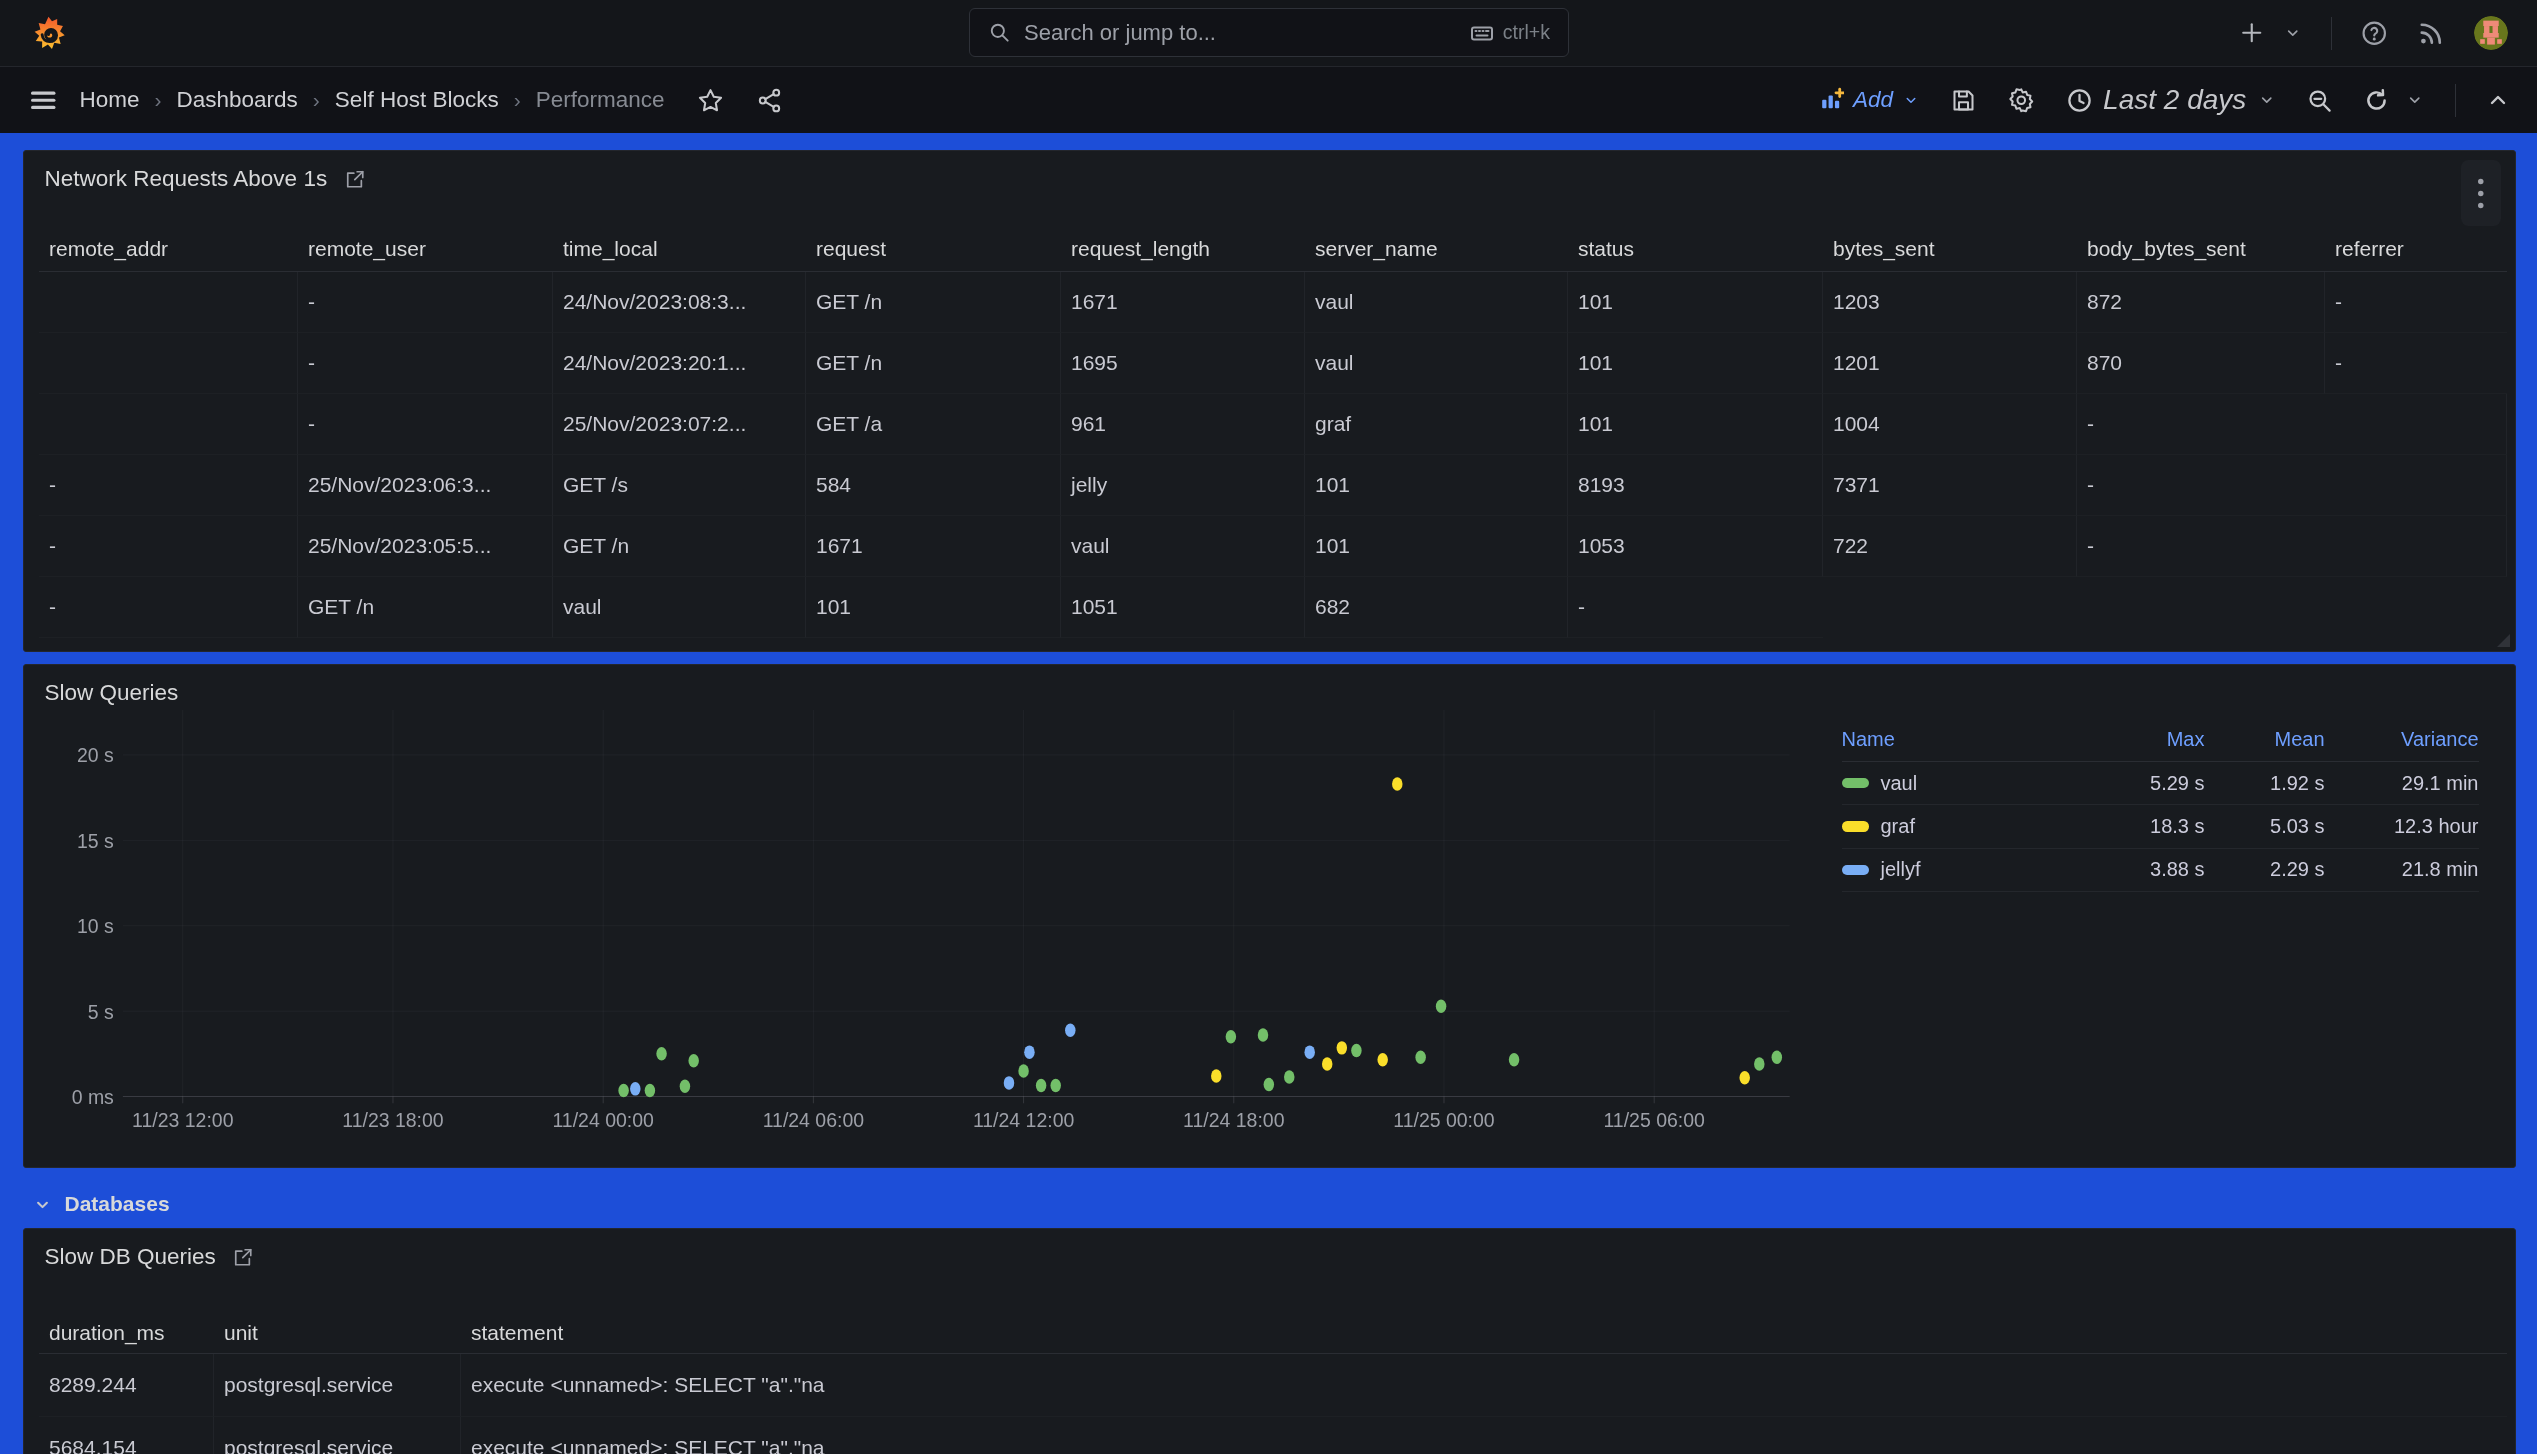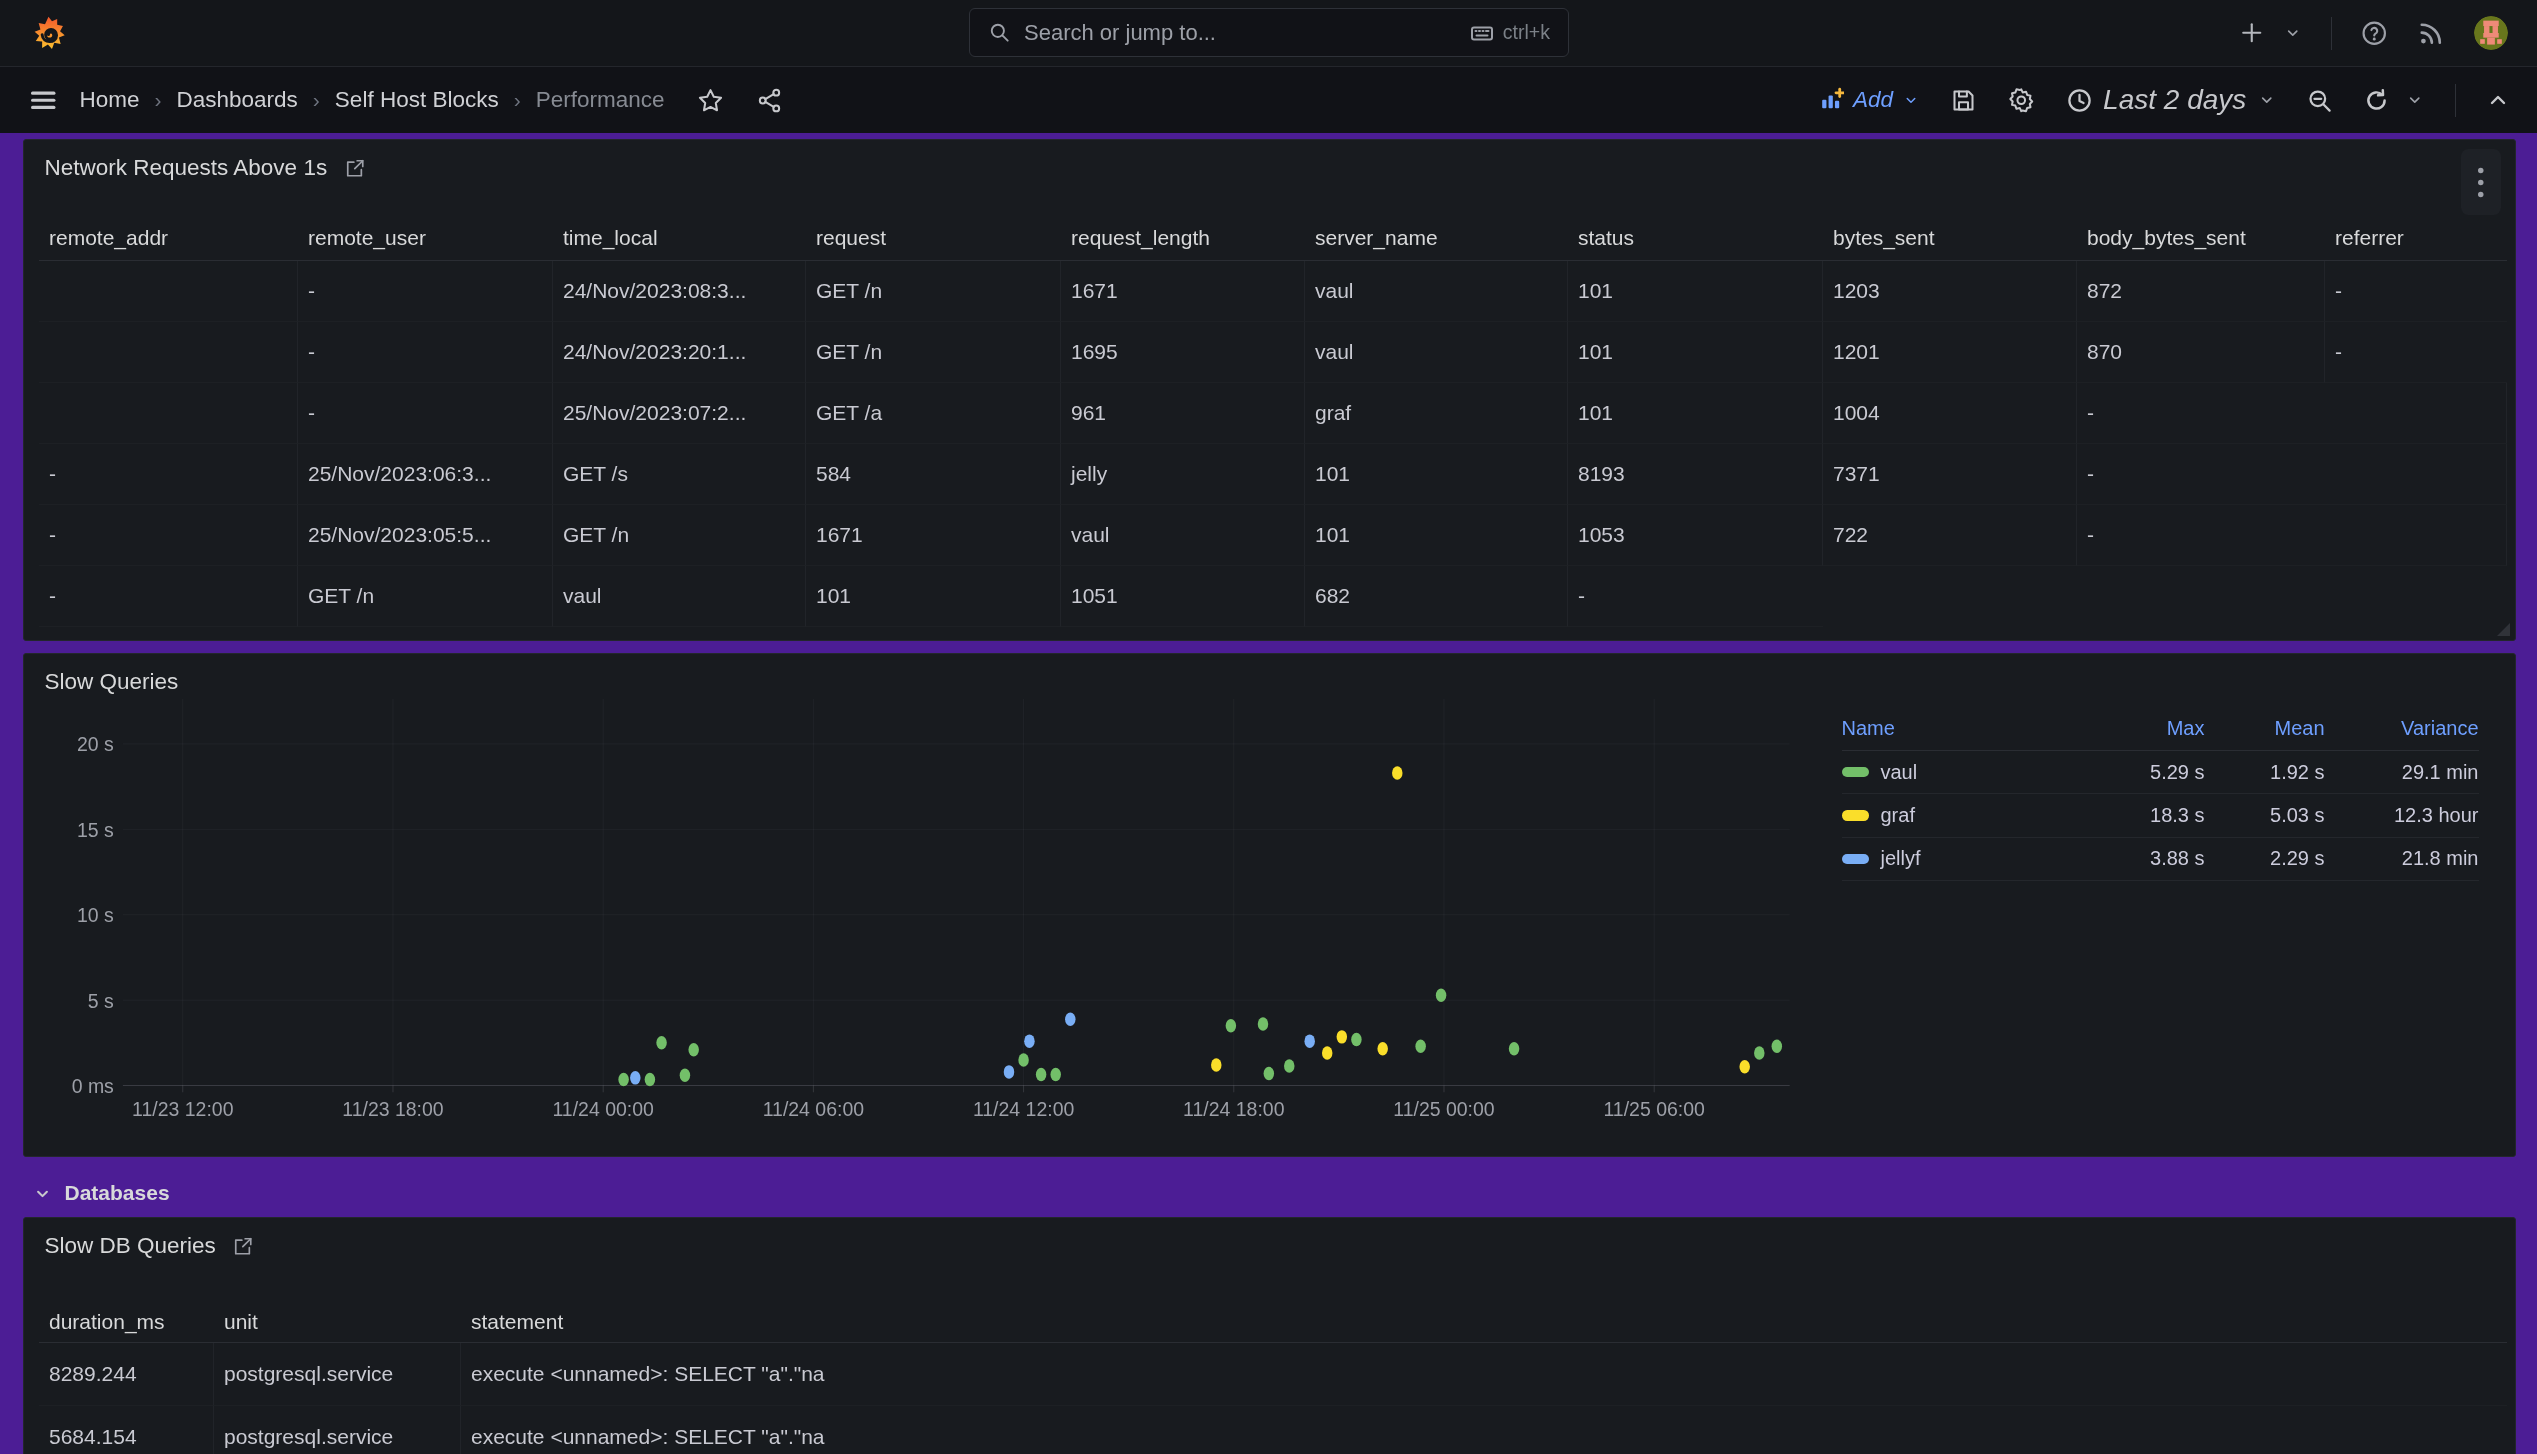--- a/index.html
+++ b/index.html
@@ -1,19 +1,19 @@
 <!DOCTYPE html>
 <html style="font-size:12px"><head>
 <meta charset="utf-8">
 <style>
   * { margin:0; padding:0; box-sizing:border-box; }
   html,body { background:#0c0d10; }
   .screen {
     position:relative; width:2538px; height:1455px; overflow:hidden;
-    background:#4c1d95; color:#c9cad2;
+    background:#1d4ed8; color:#c9cad2;
     font-family:"Liberation Sans", sans-serif; font-size:21px;
   }
   svg { display:block; }
   .ic { display:inline-flex; align-items:center; justify-content:center; color:#9da0a8; }
   .ic svg { stroke:currentColor; fill:none; stroke-width:2; stroke-linecap:round; stroke-linejoin:round; }
 
   
   .topbar {
     height:67px; display:flex; align-items:center; padding:0 30px;
     background:#14161a; border-bottom:0.7px solid #24262c; position:relative;
@@ -48,21 +48,21 @@
   }
   .panel-header { display:flex; align-items:center; gap:16.5px; padding:15px 0 0 21px; }
   .panel-title { font-size:22.5px; font-weight:500; color:#d8d9da; }
   .kebab {
     position:absolute; top:9px; right:13.5px; width:40px; height:66px; border-radius:7.5px;
     background:#1e2126; display:flex; align-items:center; justify-content:center; cursor:pointer;
   }
   .resize-corner { position:absolute; right:4.5px; bottom:4.5px; width:0; height:0;
     border-left:13.5px solid transparent; border-bottom:13.5px solid #3a3d44; opacity:.7; }
 
-  #panel-network { height:502px; margin-top:0; }
+  #panel-network { height:502px; margin-top:11px; }
   #panel-slow    { height:504px; margin-top:12px; }
   #panel-db      { height:300px; }
 
   
   .gtable { display:grid; margin:34px 7.5px 0 15px; }
   #net-table { grid-template-columns:259px 255px 253px 255px 244px 263px 255px 254px 248px 1fr; }
   #db-table  { grid-template-columns:175px 247px 1fr; margin-top:42px; }
   .th {
     height:46px; display:flex; align-items:center; padding-left:10.5px;
     color:#d8d9da; font-size:21px; font-weight:500; border-bottom:0.7px solid #2a2d33;

